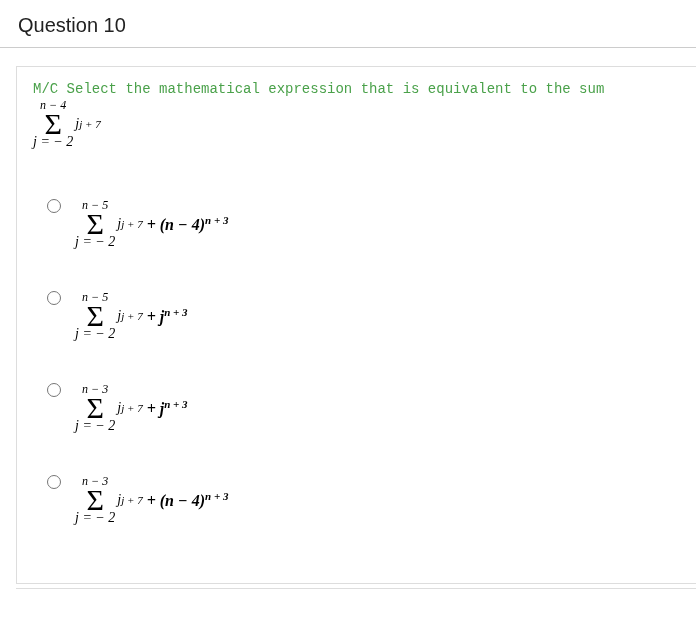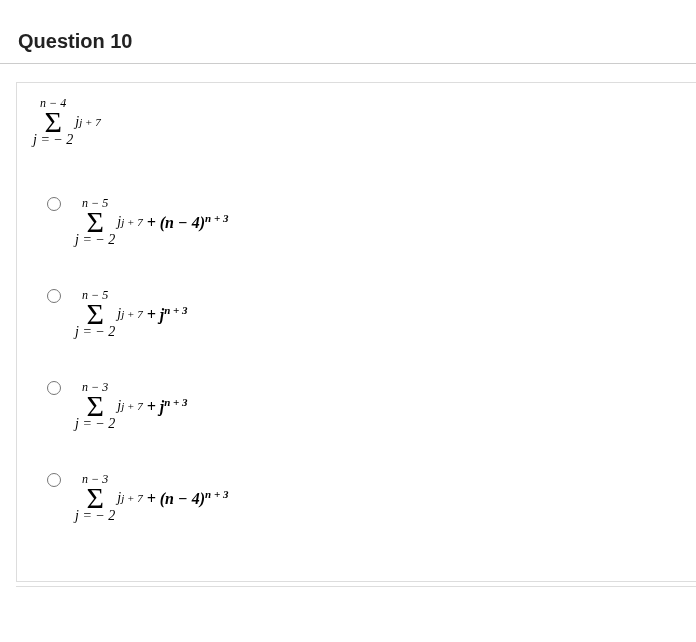--- a/index.html
+++ b/index.html
@@ -13,23 +13,22 @@
       width: 696px;
       height: 642px;
       padding: 0;
     }
     .question-header {
       padding: 14px 18px 10px 18px;
       border-bottom: 1px solid #ccc;
     }
     .question-title {
       font-size: 20px;
-      font-weight: bold;
+      font-weight: normal;
       color: #222;
-      margin-top: 16px;
     }
     .panel {
       margin: 18px 0 0 16px;
       border: 1px solid #ddd;
       border-right: none;
       padding: 14px 16px 16px 16px;
       width: 680px;
     }
     .prompt {
       font-family: "Courier New", monospace;
@@ -116,20 +115,21 @@
     }
   </style>
 </head>
 <body>
 
 <div class="question-header">
   <div class="question-title">Question 10</div>
 </div>
 
 <div class="panel">
+  <div class="prompt">M/C Select the mathematical expression that is equivalent to the sum</div>
   <div class="prompt-sum-line">
     <span class="sigma-wrap">
       <span class="sigma-col">
         <span class="sigma-upper">n − 4</span>
         <span class="sigma-big">Σ</span>
         <span class="sigma-lower">j = − 2</span>
       </span>
       <span class="sigma-body">
         <span>j</span>
           <span class="super">j + 7</span>

